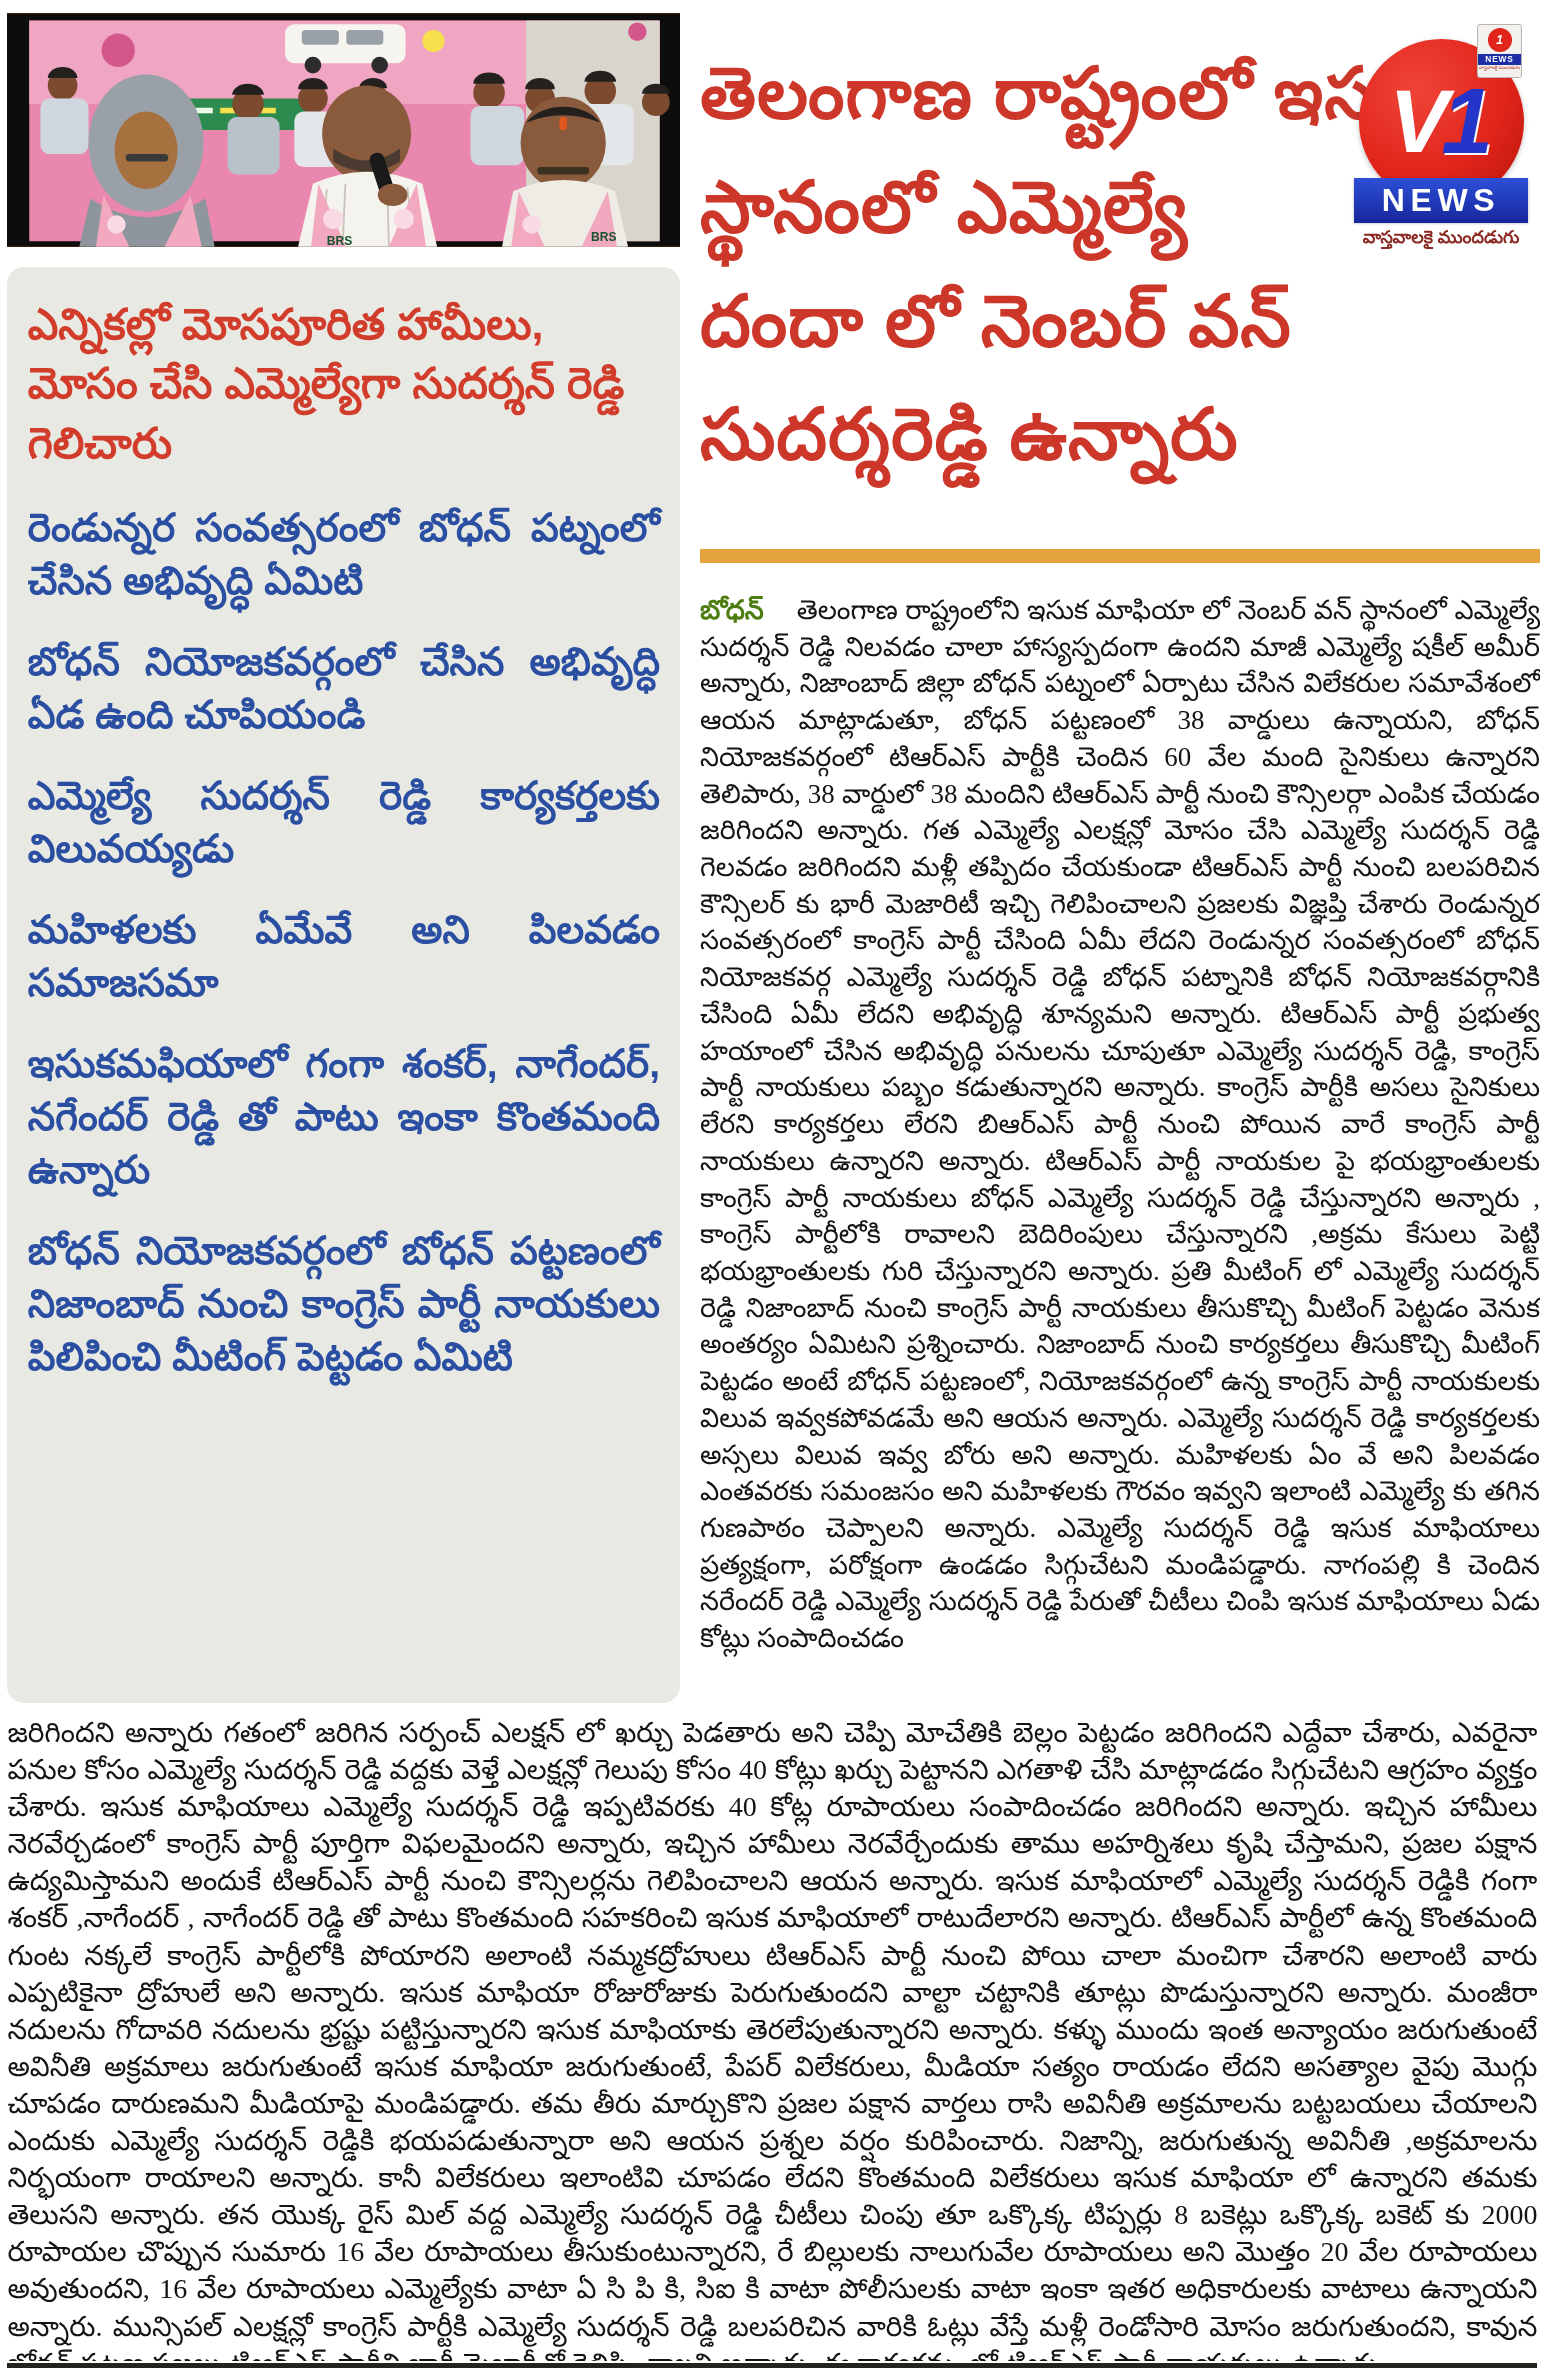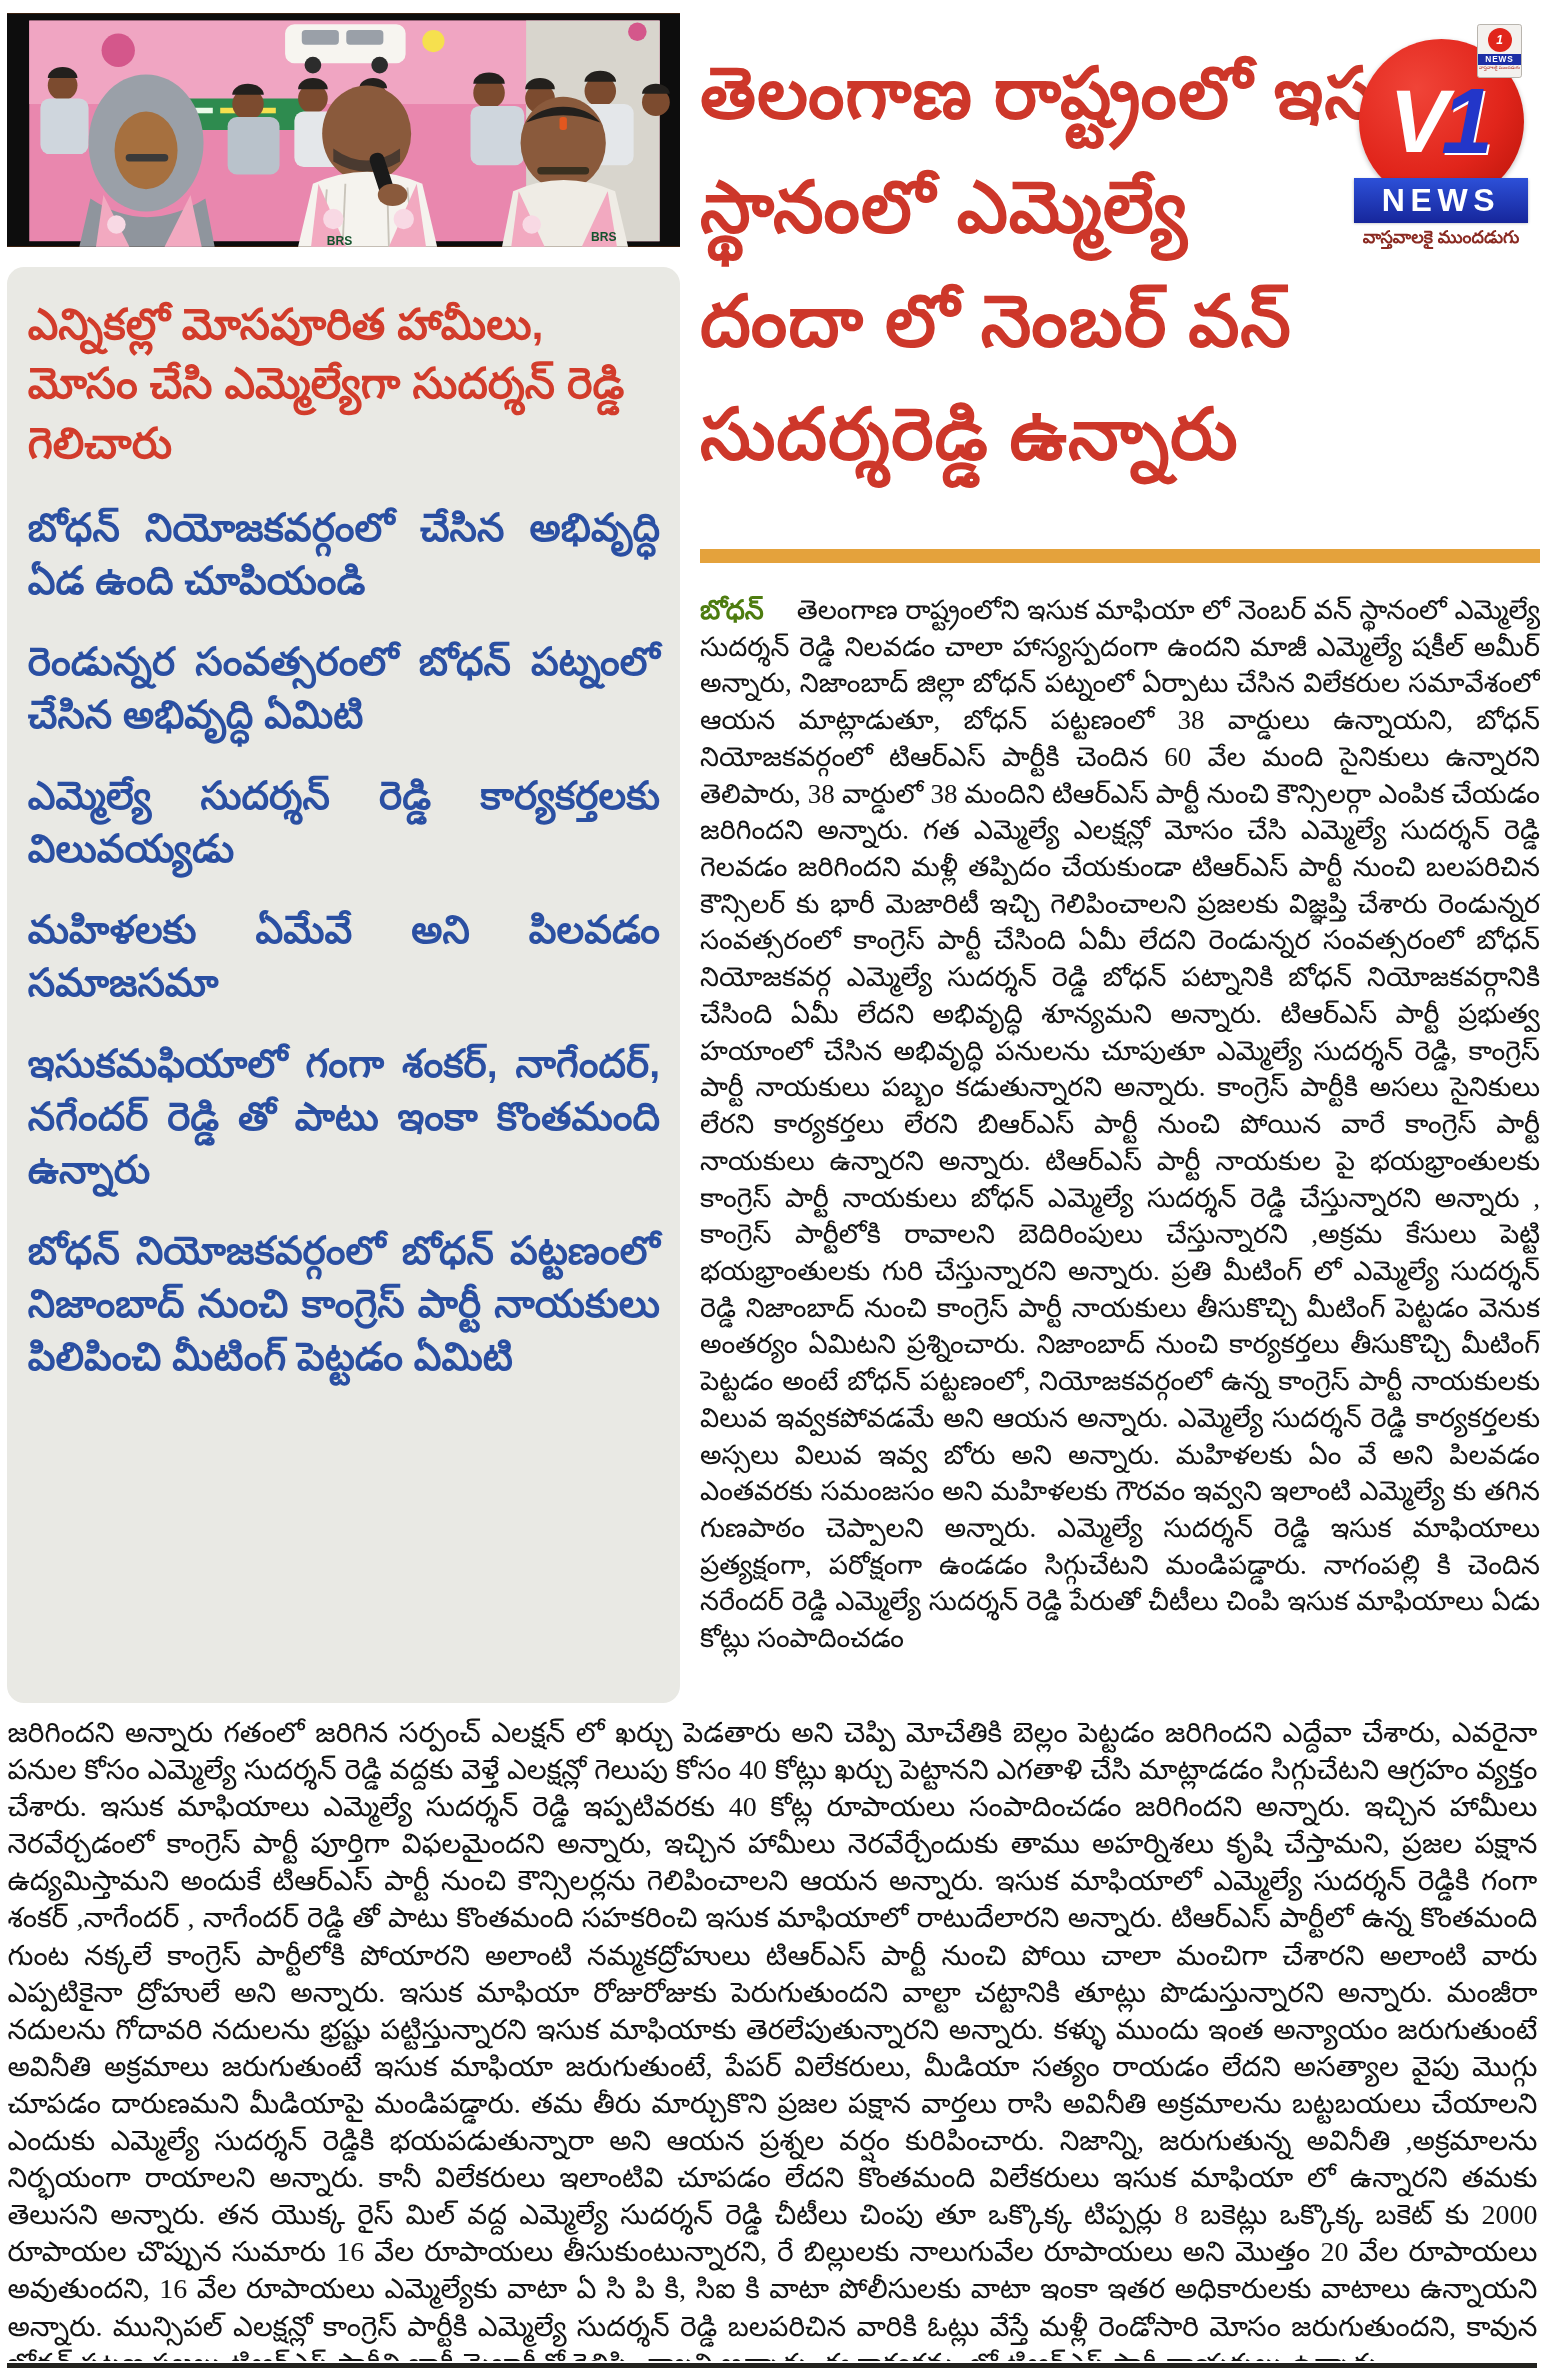--- a/index.html
+++ b/index.html
@@ -199,22 +199,22 @@
 <div class="abs corner-logo">
   <div class="cl-circle">1</div>
   <div class="cl-news">NEWS</div>
   <div class="cl-tag">వాస్తవాలకై ముందడుగు</div>
 </div>
 
 <div class="abs divider"></div>
 
 <div class="abs sidebar">
   <p class="sb-highlight">ఎన్నికల్లో మోసపూరిత హామీలు, మోసం చేసి ఎమ్మెల్యేగా సుదర్శన్ రెడ్డి గెలిచారు</p>
+  <p class="sb-item">రెండున్నర సంవత్సరంలో బోధన్ పట్నంలో చేసిన అభివృద్ధి ఏమిటి</p>
   <p class="sb-item">బోధన్ నియోజకవర్గంలో చేసిన అభివృద్ధి ఏడ ఉంది చూపియండి</p>
-  <p class="sb-item">రెండున్నర సంవత్సరంలో బోధన్ పట్నంలో చేసిన అభివృద్ధి ఏమిటి</p>
   <p class="sb-item">ఎమ్మెల్యే సుదర్శన్ రెడ్డి కార్యకర్తలకు విలువయ్యడు</p>
   <p class="sb-item">మహిళలకు ఏమేవే అని పిలవడం సమాజసమా</p>
   <p class="sb-item">ఇసుకమఫియాలో గంగా శంకర్, నాగేందర్, నగేందర్ రెడ్డి తో పాటు ఇంకా కొంతమంది ఉన్నారు</p>
   <p class="sb-item">బోధన్ నియోజకవర్గంలో బోధన్ పట్టణంలో నిజాంబాద్ నుంచి కాంగ్రెస్ పార్టీ నాయకులు పిలిపించి మీటింగ్ పెట్టడం ఏమిటి</p>
 </div>
 
 <div class="abs article-col">
   <span class="lead-word">బోధన్</span><span>తెలంగాణ రాష్ట్రంలోని ఇసుక మాఫియా లో నెంబర్ వన్ స్థానంలో ఎమ్మెల్యే సుదర్శన్ రెడ్డి నిలవడం చాలా హాస్యస్పదంగా ఉందని మాజీ ఎమ్మెల్యే షకీల్ అమీర్ అన్నారు, నిజాంబాద్ జిల్లా బోధన్ పట్నంలో ఏర్పాటు చేసిన విలేకరుల సమావేశంలో ఆయన మాట్లాడుతూ, బోధన్ పట్టణంలో 38 వార్డులు ఉన్నాయని, బోధన్ నియోజకవర్గంలో టిఆర్ఎస్ పార్టీకి చెందిన 60 వేల మంది సైనికులు ఉన్నారని తెలిపారు, 38 వార్డులో 38 మందిని టిఆర్ఎస్ పార్టీ నుంచి కౌన్సిలర్గా ఎంపిక చేయడం జరిగిందని అన్నారు. గత ఎమ్మెల్యే ఎలక్షన్లో మోసం చేసి ఎమ్మెల్యే సుదర్శన్ రెడ్డి గెలవడం జరిగిందని మళ్లీ తప్పిదం చేయకుండా టిఆర్ఎస్ పార్టీ నుంచి బలపరిచిన కౌన్సిలర్ కు భారీ మెజారిటీ ఇచ్చి గెలిపించాలని ప్రజలకు విజ్ఞప్తి చేశారు రెండున్నర సంవత్సరంలో కాంగ్రెస్ పార్టీ చేసింది ఏమీ లేదని రెండున్నర సంవత్సరంలో బోధన్ నియోజకవర్గ ఎమ్మెల్యే సుదర్శన్ రెడ్డి బోధన్ పట్నానికి బోధన్ నియోజకవర్గానికి చేసింది ఏమీ లేదని అభివృద్ధి శూన్యమని అన్నారు. టిఆర్ఎస్ పార్టీ ప్రభుత్వ హయాంలో చేసిన అభివృద్ధి పనులను చూపుతూ ఎమ్మెల్యే సుదర్శన్ రెడ్డి, కాంగ్రెస్ పార్టీ నాయకులు పబ్బం కడుతున్నారని అన్నారు. కాంగ్రెస్ పార్టీకి అసలు సైనికులు లేరని కార్యకర్తలు లేరని బిఆర్ఎస్ పార్టీ నుంచి పోయిన వారే కాంగ్రెస్ పార్టీ నాయకులు ఉన్నారని అన్నారు. టిఆర్ఎస్ పార్టీ నాయకుల పై భయభ్రాంతులకు కాంగ్రెస్ పార్టీ నాయకులు బోధన్ ఎమ్మెల్యే సుదర్శన్ రెడ్డి చేస్తున్నారని అన్నారు , కాంగ్రెస్ పార్టీలోకి రావాలని బెదిరింపులు చేస్తున్నారని ,అక్రమ కేసులు పెట్టి భయభ్రాంతులకు గురి చేస్తున్నారని అన్నారు. ప్రతి మీటింగ్ లో ఎమ్మెల్యే సుదర్శన్ రెడ్డి నిజాంబాద్ నుంచి కాంగ్రెస్ పార్టీ నాయకులు తీసుకొచ్చి మీటింగ్ పెట్టడం వెనుక అంతర్యం ఏమిటని ప్రశ్నించారు. నిజాంబాద్ నుంచి కార్యకర్తలు తీసుకొచ్చి మీటింగ్ పెట్టడం అంటే బోధన్ పట్టణంలో, నియోజకవర్గంలో ఉన్న కాంగ్రెస్ పార్టీ నాయకులకు విలువ ఇవ్వకపోవడమే అని ఆయన అన్నారు. ఎమ్మెల్యే సుదర్శన్ రెడ్డి కార్యకర్తలకు అస్సలు విలువ ఇవ్వ బోరు అని అన్నారు. మహిళలకు ఏం వే అని పిలవడం ఎంతవరకు సమంజసం అని మహిళలకు గౌరవం ఇవ్వని ఇలాంటి ఎమ్మెల్యే కు తగిన గుణపాఠం చెప్పాలని అన్నారు. ఎమ్మెల్యే సుదర్శన్ రెడ్డి ఇసుక మాఫియాలు ప్రత్యక్షంగా,  పరోక్షంగా ఉండడం సిగ్గుచేటని మండిపడ్డారు. నాగంపల్లి కి చెందిన నరేందర్ రెడ్డి ఎమ్మెల్యే సుదర్శన్ రెడ్డి పేరుతో చీటీలు చింపి ఇసుక మాఫియాలు ఏడు కోట్లు సంపాదించడం</span>
 </div>
 

